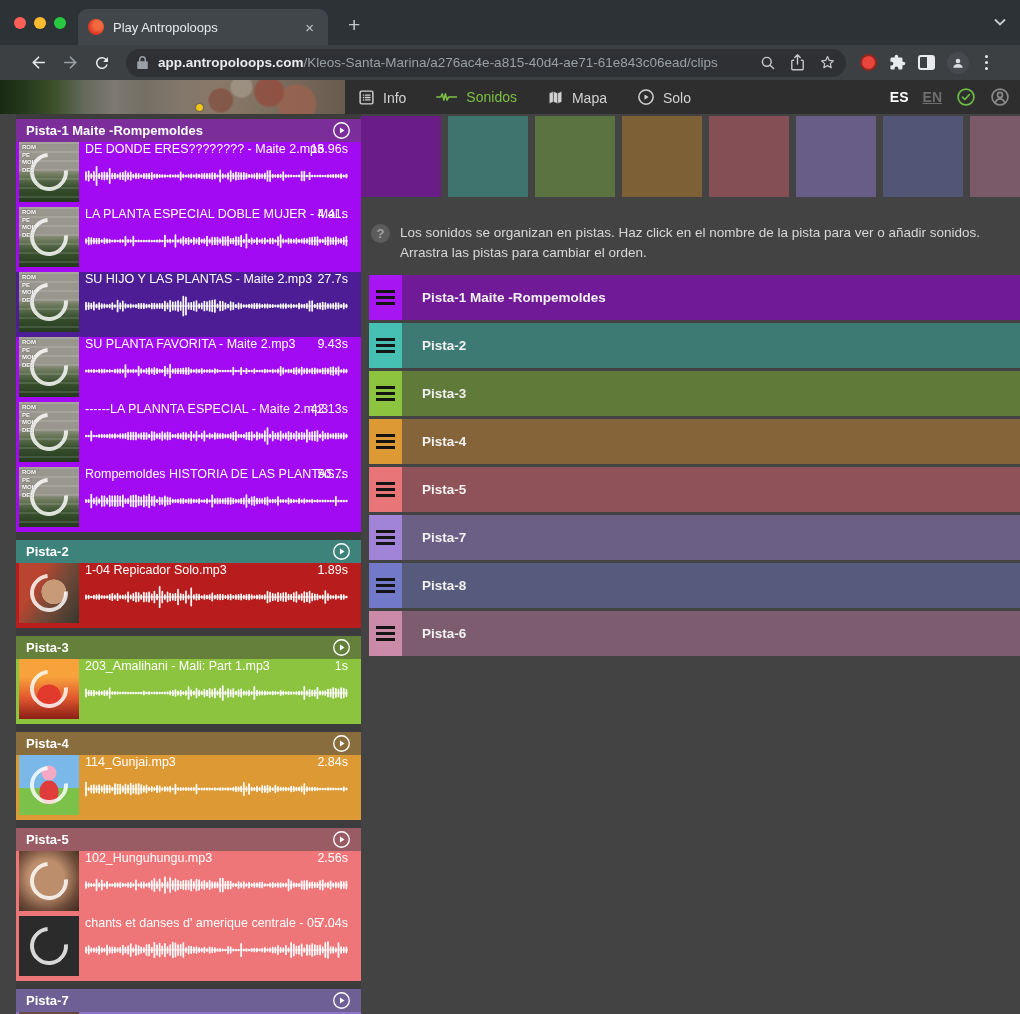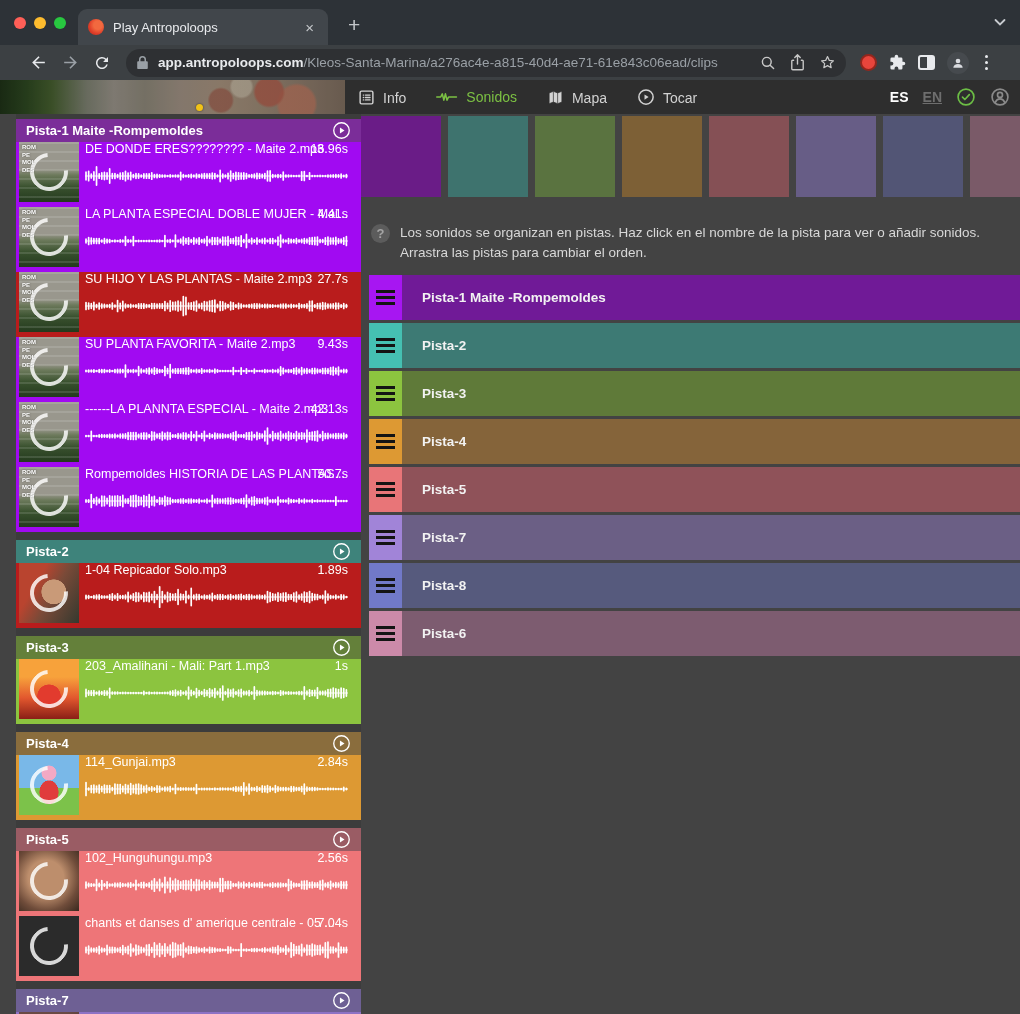--- a/index.html
+++ b/index.html
@@ -216,21 +216,21 @@
         <svg class="icon-svg" width="17" height="17" viewBox="0 0 24 24">
             <path d="M3 5.5l6-2.2 6 2.2 6-2.2v15.2l-6 2.2-6-2.2-6 2.2zM9 3.3v15.2M15 5.5v15.2" fill="#D2D2D2" stroke="#2E2E2E" stroke-width="1"></path>
           </svg>
         <span>Mapa</span>
       </span>
       <span class="nav-item">
         <svg class="icon-svg" width="18" height="18" viewBox="0 0 24 24">
             <circle cx="12" cy="12" r="9.5" stroke="#D2D2D2" stroke-width="2" fill="none"></circle>
             <path d="M10 8.5l5.5 3.5-5.5 3.5z" fill="#D2D2D2"></path>
           </svg>
-        <span>Tocar</span>
+        <span>Solo</span>
       </span>
     </div>
     <div class="appbar-right">
       <span class="lang-on">ES</span>
       <span class="lang-off">EN</span>
       <span>
         <svg class="icon-svg" width="20" height="20" viewBox="0 0 24 24">
             <circle cx="12" cy="12" r="9.5" stroke="#6CBE45" stroke-width="2" fill="none"></circle>
             <path d="M7.8 12.2l2.8 2.8 5.4-5.8" stroke="#6CBE45" stroke-width="2" fill="none" stroke-linecap="round" stroke-linejoin="round"></path>
           </svg>
@@ -282,21 +282,21 @@
       <div class="clip-line">
         <span class="clip-name">LA PLANTA ESPECIAL DOBLE MUJER - Mai...</span>
         <span class="clip-dur">4.41s</span>
       </div>
       <svg class="wave" viewBox="0 0 260 24" preserveAspectRatio="none">
                 <path d="M0 12H260" stroke="#fff" stroke-width="1" fill="none" opacity=".9"></path>
                 <path d="M1.0 10.2V13.8 M3.6 8.6V15.4 M6.2 9.2V14.8 M8.8 9.7V14.3 M11.4 9.6V14.4 M14.0 9.5V14.5 M16.6 11.1V12.9 M19.2 9.7V14.3 M21.8 10.3V13.7 M24.4 10.5V13.5 M27.0 11.5V12.5 M29.6 11.2V12.8 M32.2 11.5V12.5 M34.8 10.9V13.1 M37.4 11.2V12.8 M40.0 7.7V16.3 M42.6 10.9V13.1 M45.2 11.2V12.8 M47.8 7.6V16.4 M50.4 11.5V12.5 M53.0 11.4V12.6 M55.6 11.5V12.5 M58.2 11.5V12.5 M60.8 11.5V12.5 M63.4 11.4V12.6 M66.0 11.5V12.5 M68.6 11.5V12.5 M71.2 11.3V12.7 M73.8 11.2V12.8 M76.4 11.5V12.5 M79.0 6.5V17.5 M81.6 11.0V13.0 M84.2 10.6V13.4 M86.8 11.4V12.6 M89.4 6.2V17.8 M92.0 11.1V12.9 M94.6 10.1V13.9 M97.2 8.2V15.8 M99.8 9.7V14.3 M102.4 8.8V15.2 M105.0 10.7V13.3 M107.6 8.9V15.1 M110.2 10.0V14.0 M112.8 8.8V15.2 M115.4 10.5V13.5 M118.0 10.0V14.0 M120.6 7.6V16.4 M123.2 10.4V13.6 M125.8 8.5V15.5 M128.4 8.8V15.2 M131.0 8.6V15.4 M133.6 10.2V13.8 M136.2 8.0V16.0 M138.8 8.3V15.7 M141.4 7.7V16.3 M144.0 9.8V14.2 M146.6 9.6V14.4 M149.2 8.0V16.0 M151.8 8.5V15.5 M154.4 6.8V17.2 M157.0 10.5V13.5 M159.6 5.4V18.6 M162.2 10.7V13.3 M164.8 9.3V14.7 M167.4 10.8V13.2 M170.0 9.0V15.0 M172.6 10.9V13.1 M175.2 10.1V13.9 M177.8 9.4V14.6 M180.4 11.2V12.8 M183.0 9.7V14.3 M185.6 9.6V14.4 M188.2 11.2V12.8 M190.8 8.1V15.9 M193.4 6.1V17.9 M196.0 10.4V13.6 M198.6 11.2V12.8 M201.2 9.7V14.3 M203.8 10.3V13.7 M206.4 10.6V13.4 M209.0 9.7V14.3 M211.6 10.9V13.1 M214.2 10.4V13.6 M216.8 9.7V14.3 M219.4 10.2V13.8 M222.0 8.9V15.1 M224.6 8.7V15.3 M227.2 8.4V15.6 M229.8 8.1V15.9 M232.4 10.6V13.4 M235.0 10.7V13.3 M237.6 8.8V15.2 M240.2 8.1V15.9 M242.8 9.1V14.9 M245.4 9.2V14.8 M248.0 8.4V15.6 M250.6 9.9V14.1 M253.2 10.2V13.8 M255.8 8.8V15.2 M258.4 7.6V16.4 " stroke="#fff" stroke-width="1.7" fill="none" stroke-linecap="round"></path>
               </svg>
     </div>
   </div>
-          <div class="clip" style="background: #b91c1c;">
+          <div class="clip" style="background: #4c1d95;">
     <div class="thumb th-plant">
       <span class="ring"></span>
     <span class="thumb-txt">ROM PE MOL DES</span>
             </div>
     <div class="clip-body">
       <div class="clip-line">
         <span class="clip-name">SU HIJO Y LAS PLANTAS - Maite 2.mp3</span>
         <span class="clip-dur">27.7s</span>
       </div>
       <svg class="wave" viewBox="0 0 260 24" preserveAspectRatio="none">

